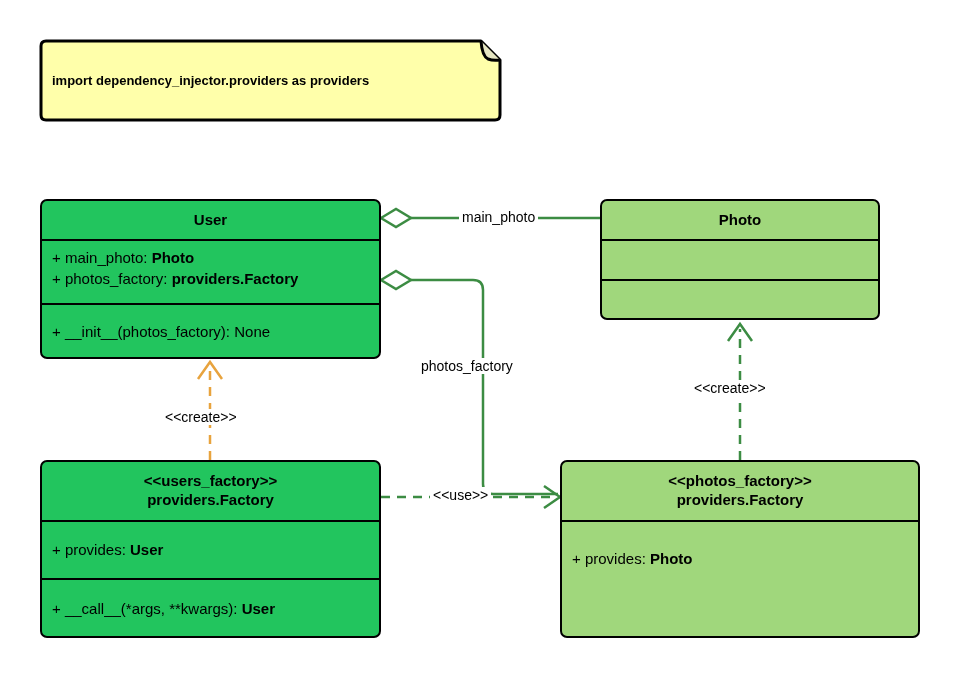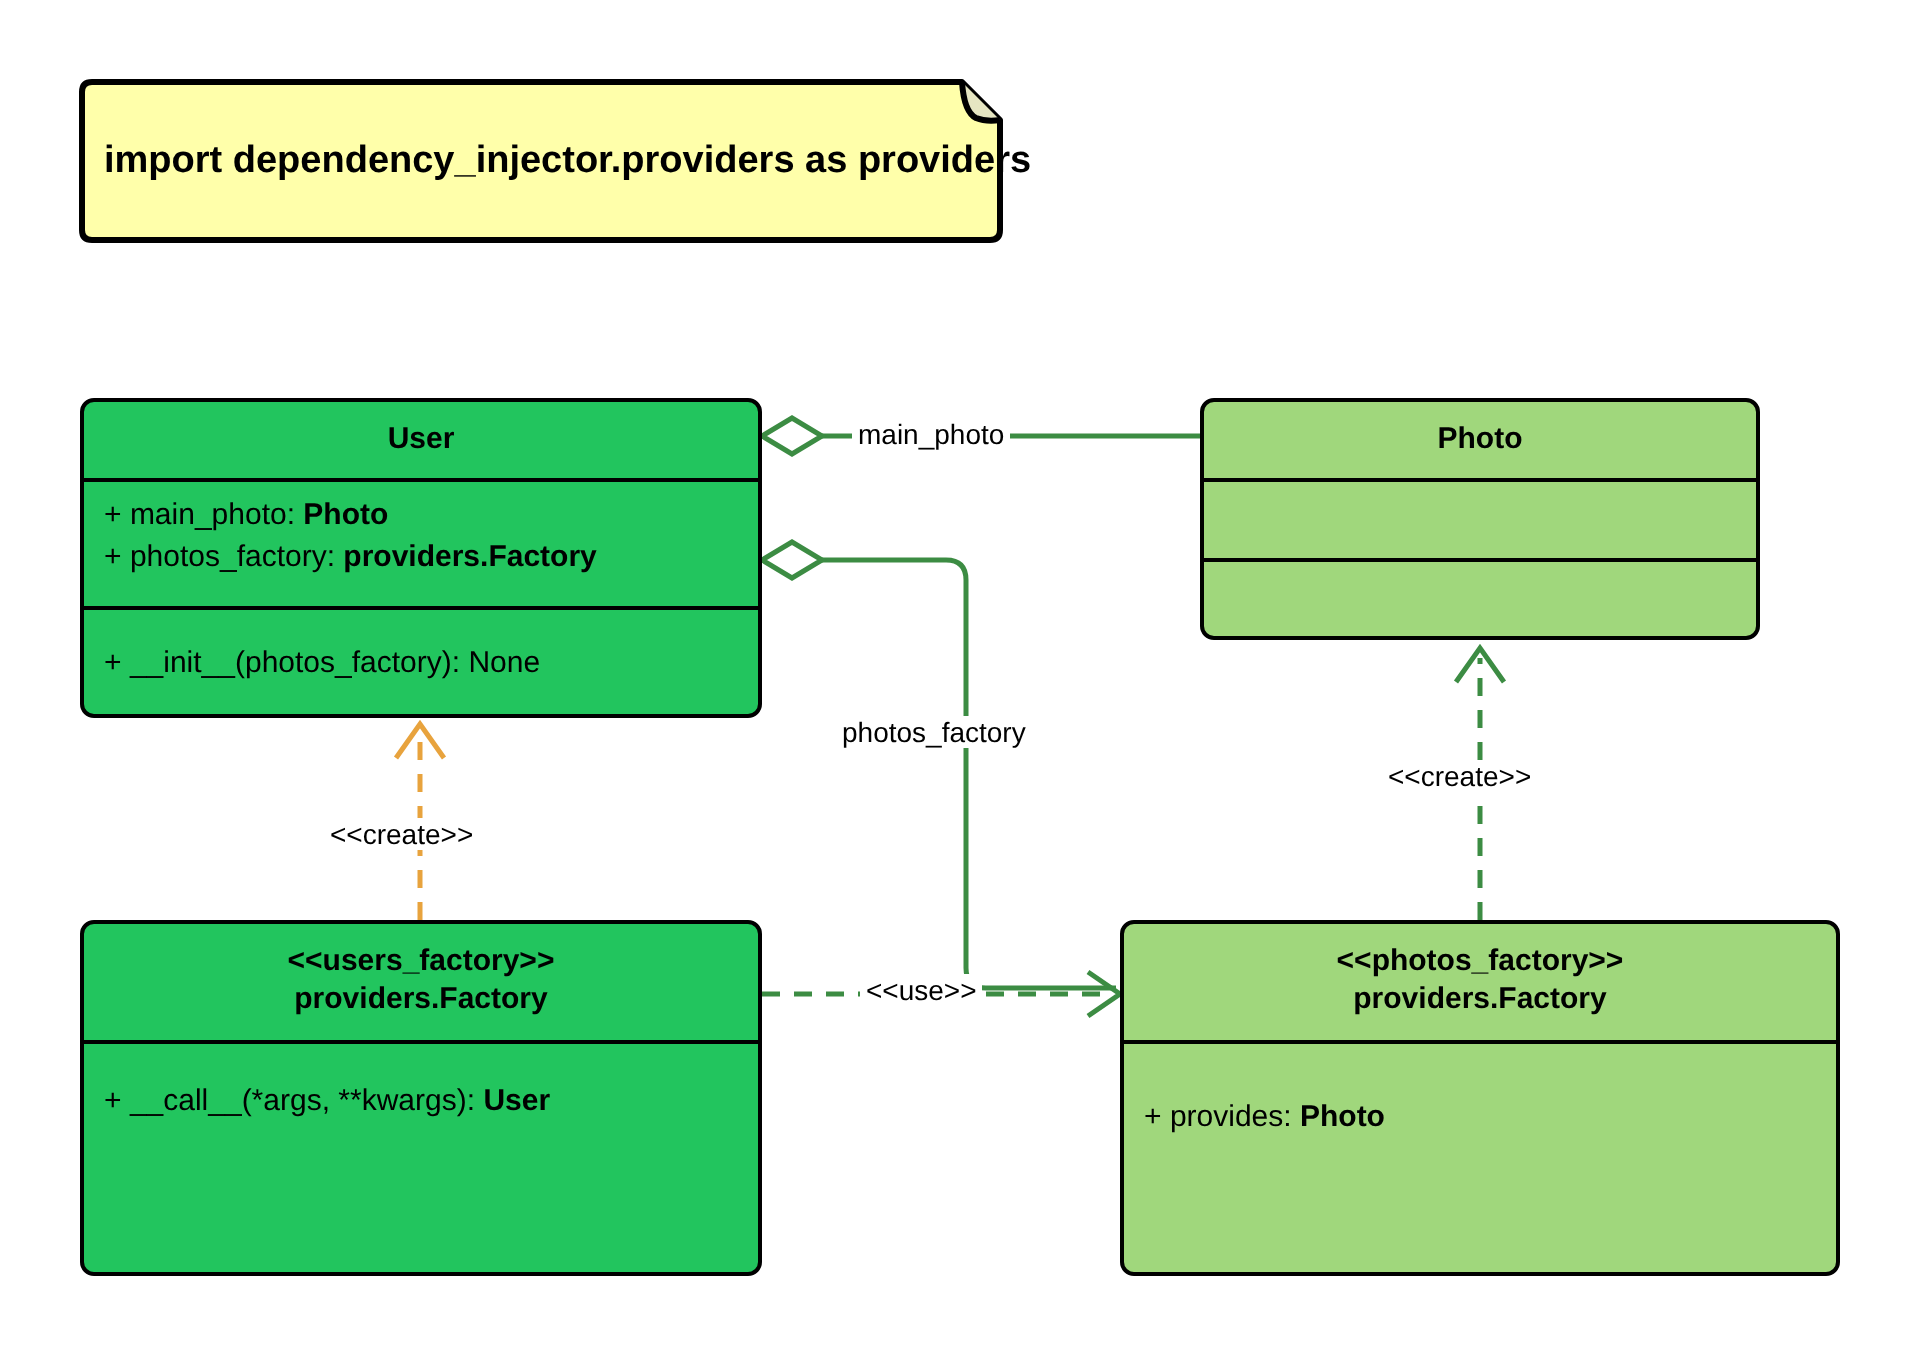--- a/index.html
+++ b/index.html
@@ -75,21 +75,21 @@
     height: 85px;
   }
   #note-import .note-text {
     position: absolute;
     left: 14px;
     top: 0;
     width: 440px;
     height: 85px;
     display: flex;
     align-items: center;
-    font-size: 19px;
+    font-size: 13px;
     font-weight: bold;
     color: #000000;
     white-space: nowrap;
   }
 
   
   .edge-label {
     position: absolute;
     font-size: 14px;
     color: #000000;
@@ -165,40 +165,45 @@
     </div>
     <div class="compartment" style="height:40px;"></div>
     <div class="compartment" style="height:40px;"></div>
   </div>
 
   <div class="uml-class" id="class-users-factory" style="left:40px; top:460px; width:341px; height:178px;">
     <div class="compartment title" style="height:58px;">
       <span>&lt;&lt;users_factory&gt;&gt;</span>
       <span>providers.Factory</span>
     </div>
+    <div class="compartment" style="height:58px; display:flex; align-items:center;">
+      <div class="member">
+        <span>+ </span><span>provides: </span><b>User</b>
+      </div>
+    </div>
     <div class="compartment" style="height:60px; display:flex; align-items:center;">
       <div class="member">
         <span>+ </span><span>__call__(*args, **kwargs): </span><b>User</b>
       </div>
     </div>
   </div>
 
   <div class="uml-class green" id="class-photos-factory" style="left:560px; top:460px; width:360px; height:178px;">
     <div class="compartment title" style="height:58px;">
       <span>&lt;&lt;photos_factory&gt;&gt;</span>
       <span>providers.Factory</span>
     </div>
     <div class="compartment" style="height:76px; display:flex; align-items:center;">
       <div class="member">
         <span>+ </span><span>provides: </span><b>Photo</b>
       </div>
     </div>
   </div>
 
-  <div class="edge-label" style="left:426px; top:209px;">main_photo</div>
+  <div class="edge-label" style="left:459px; top:209px;">main_photo</div>
 
   <div class="edge-label" style="left:418px; top:358px;">photos_factory</div>
 
   <div class="edge-label stereo" style="left:162px; top:409px;">&lt;&lt;create&gt;&gt;</div>
 
   <div class="edge-label stereo" style="left:691px; top:380px;">&lt;&lt;create&gt;&gt;</div>
 
   <div class="edge-label stereo" style="left:430px; top:487px;">&lt;&lt;use&gt;&gt;</div>
 
 </div>

